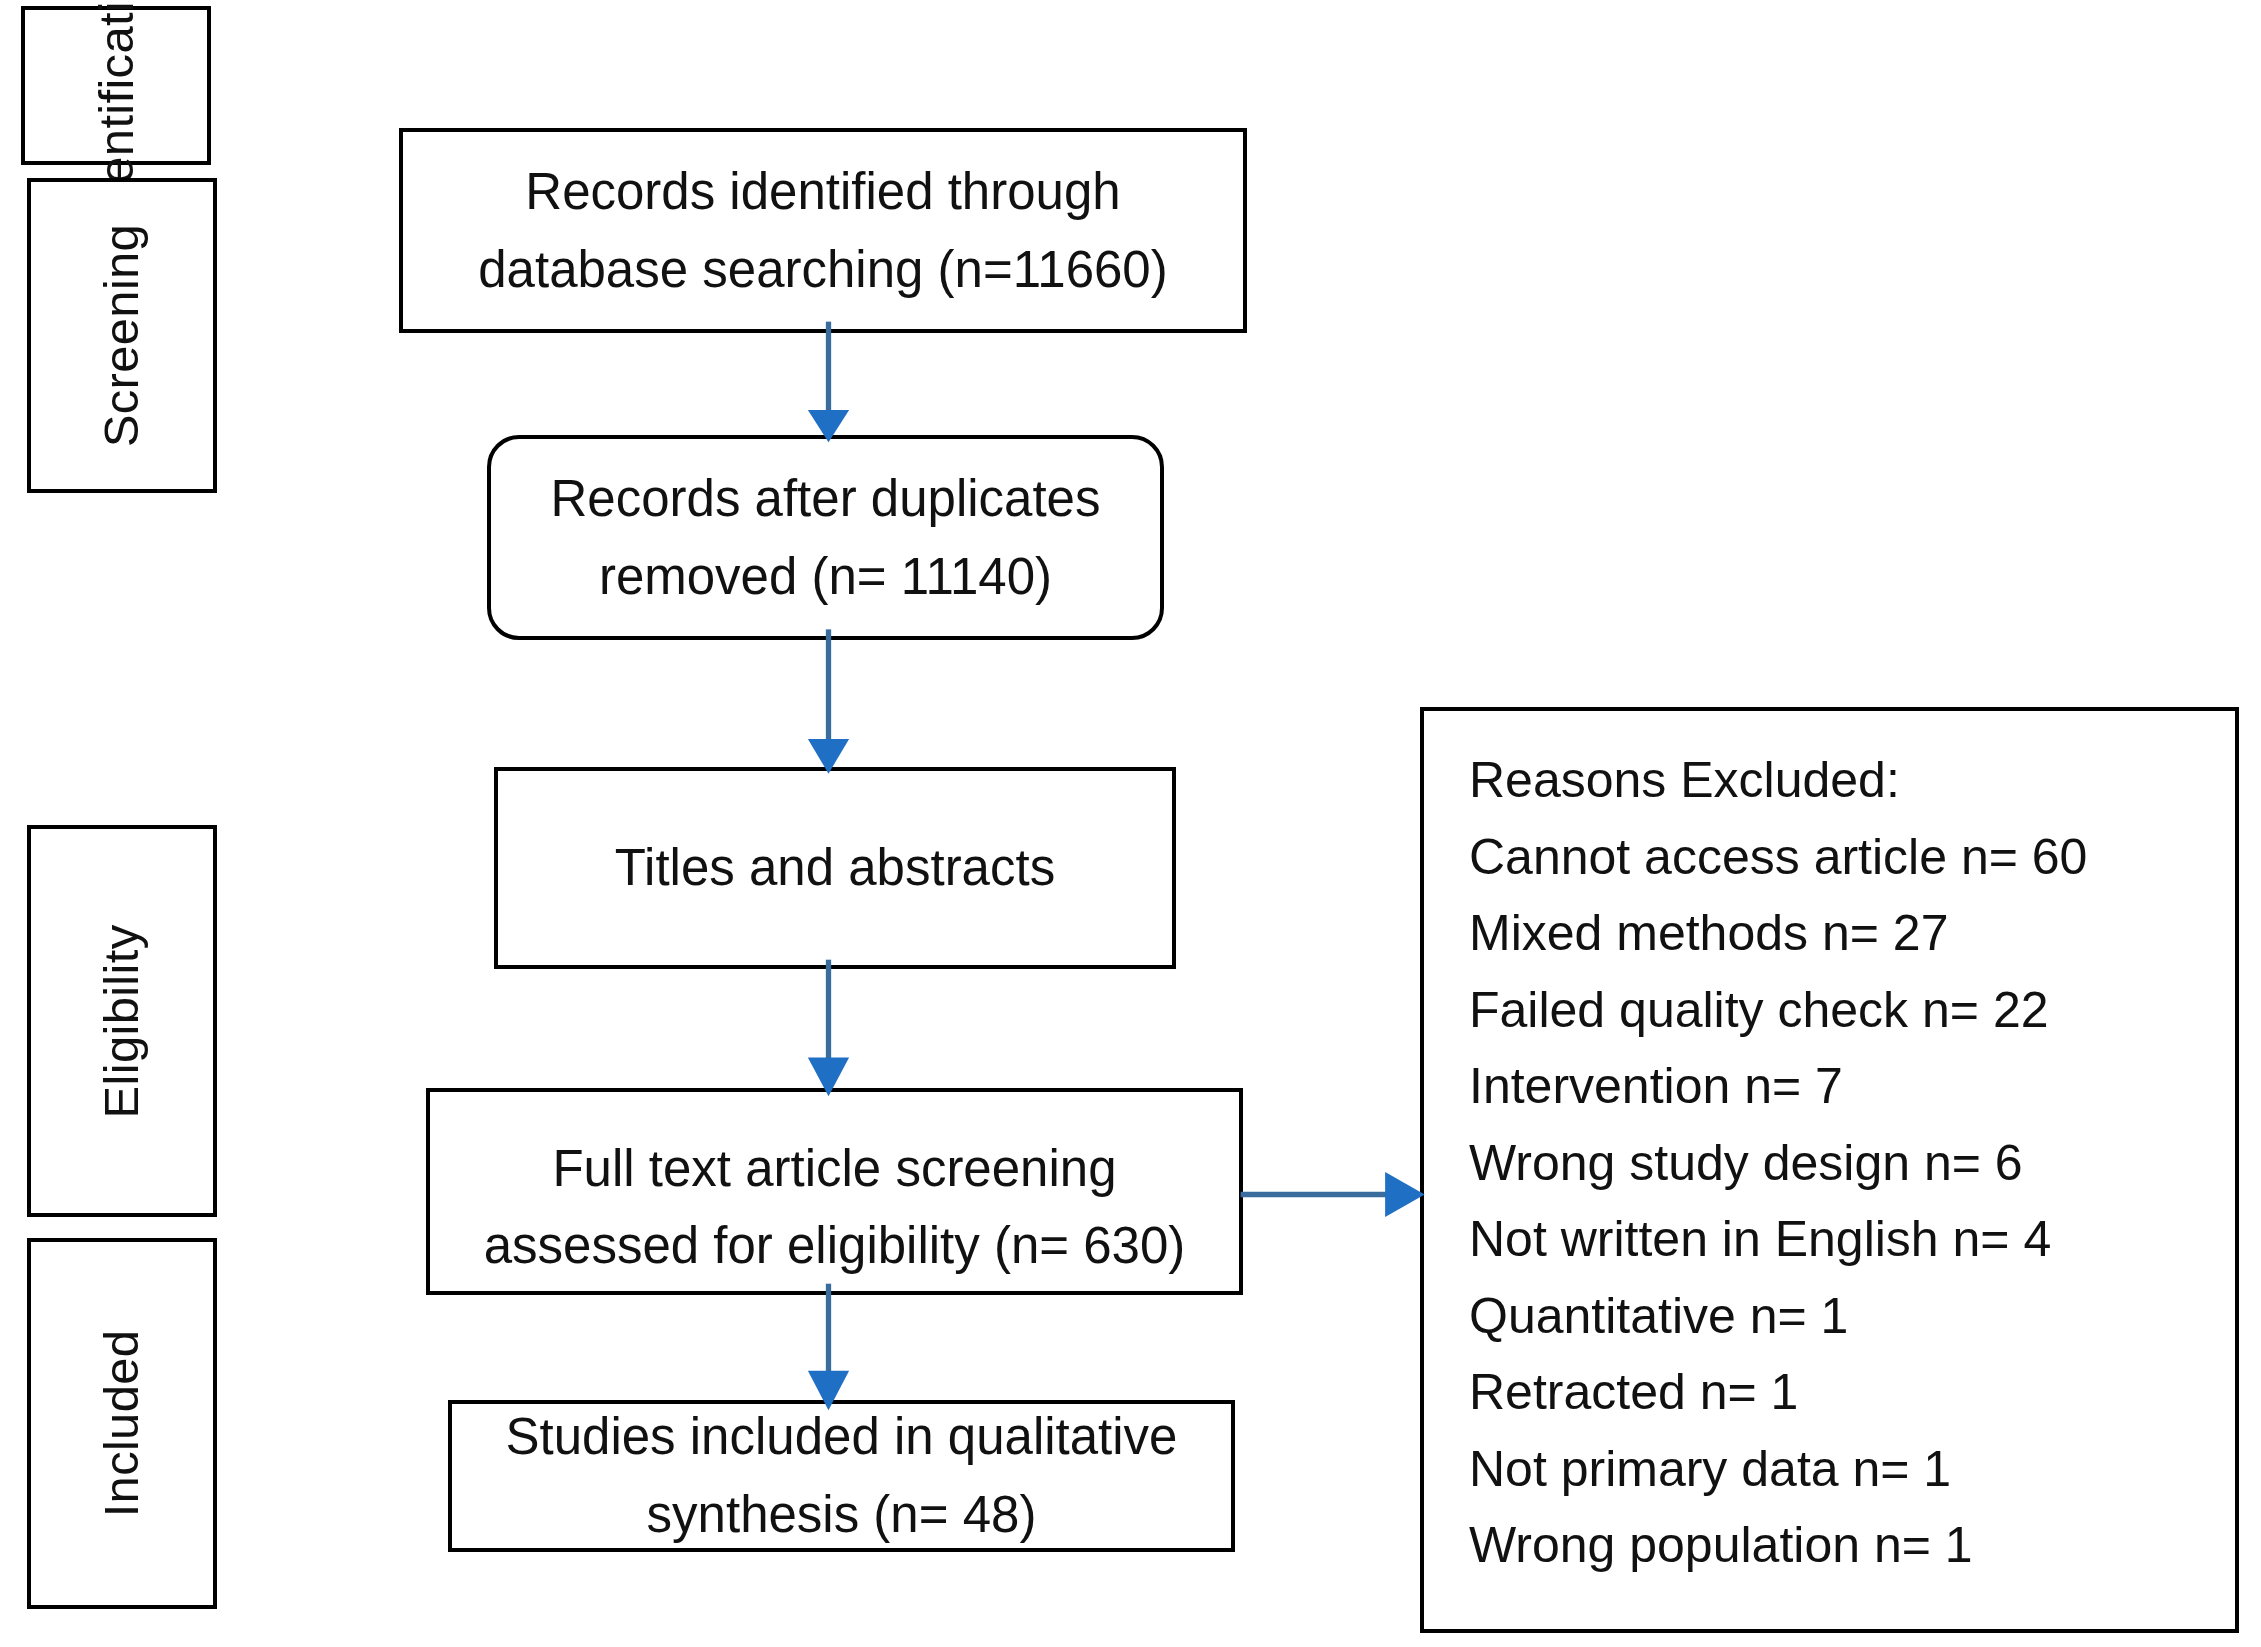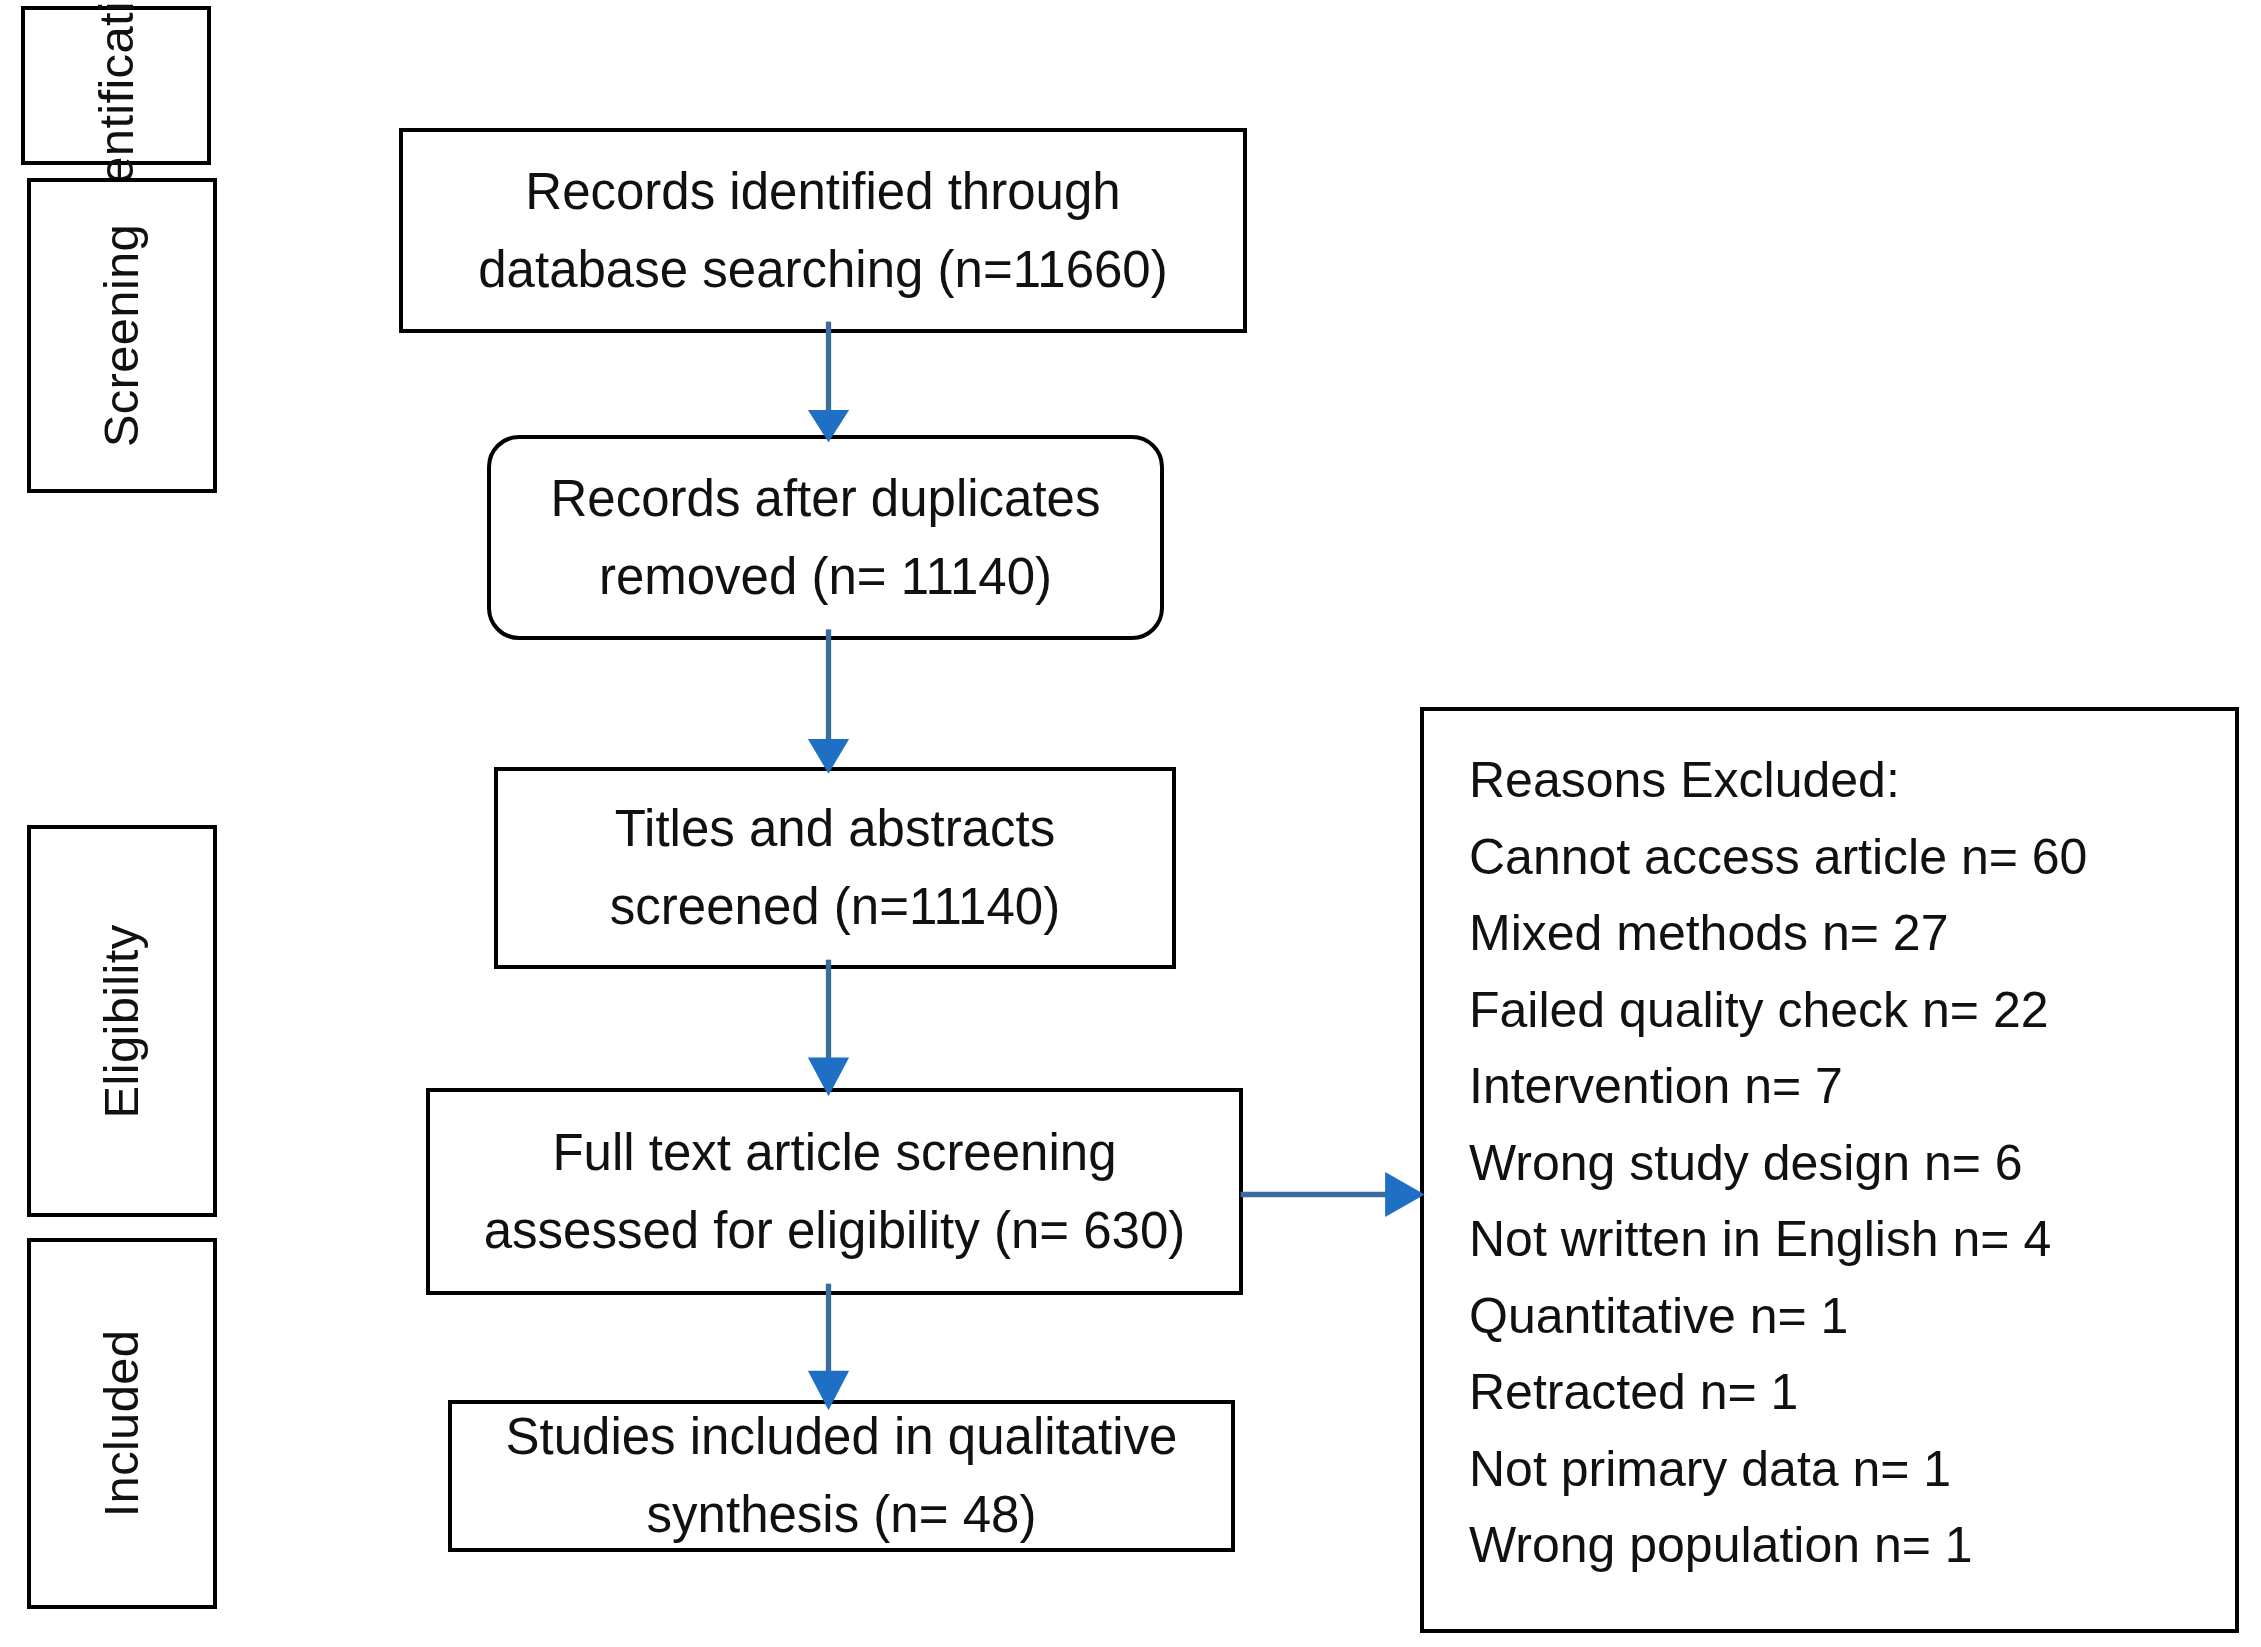--- a/index.html
+++ b/index.html
@@ -116,25 +116,24 @@
   <div class="flow-box" style="left:487px; top:435px; width:677px; height:205px;border-radius:32px;">
     <div class="flow-text">
       <span>Records after duplicates</span><br>
       <span>removed (n= 11140)</span>
     </div>
   </div>
 
   <div class="flow-box" style="left:494px; top:767px; width:682px; height:202px;justify-content:center;">
     <div class="flow-text">
       <span>Titles and abstracts</span><br>
-      <span>screened (n=11140)</span>
     </div>
   </div>
 
-  <div class="flow-box" style="left:426px; top:1088px; width:817px; height:207px;">
+  <div class="flow-box" style="left:426px; top:1088px; width:817px; height:207px;align-items:flex-end;">
     <div class="flow-text">
       <span>Full text article screening</span><br>
       <span>assessed for eligibility (n= 630)</span>
     </div>
   </div>
 
   <div class="flow-box" style="left:448px; top:1400px; width:787px; height:152px;">
     <div class="flow-text">
       <span>Studies included in qualitative</span><br>
       <span>synthesis (n= 48)</span>

